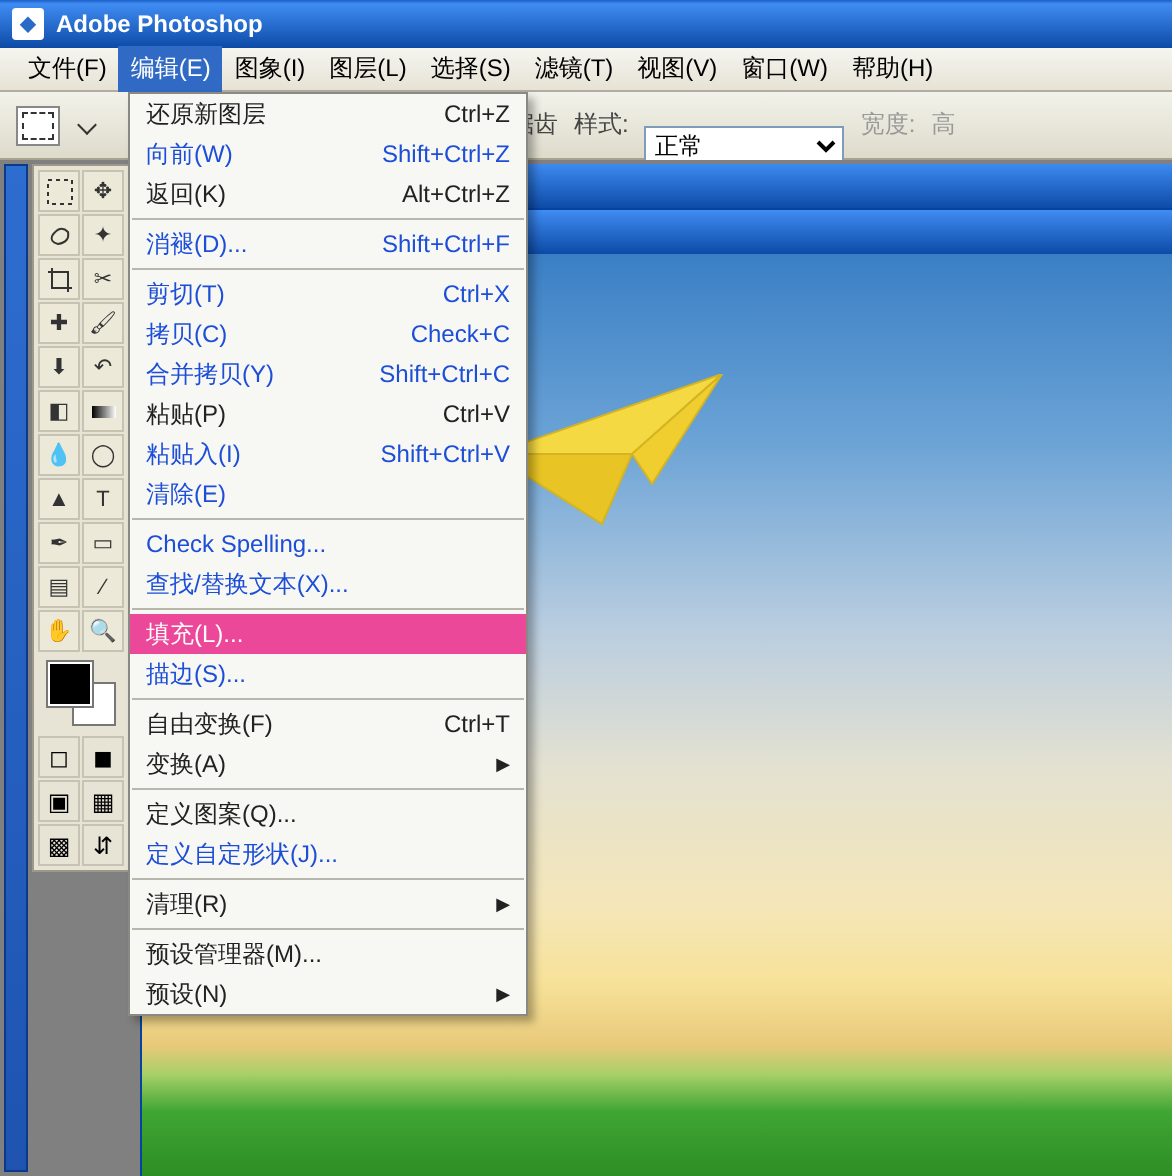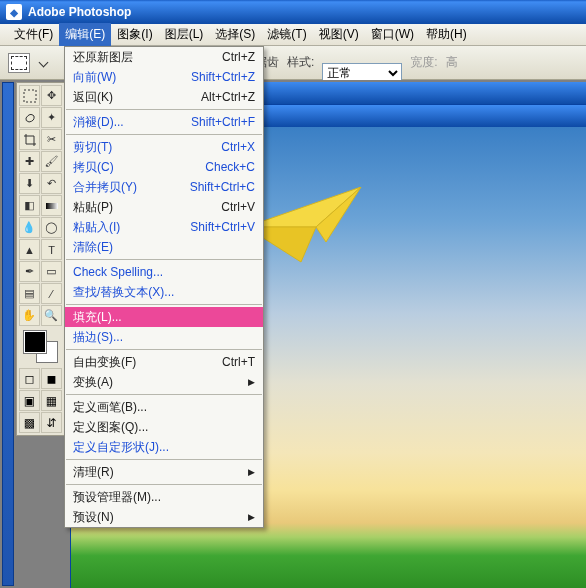--- a/index.html
+++ b/index.html
@@ -57,21 +57,21 @@
   <span class="mitem">窗口(W)</span>
   <span class="mitem">帮助(H)</span>
 </div>
 
 <div class="toolbar">
   <div class="tool-marquee"></div>
   <span class="down-arrow"></span>
   <div style="flex:0 0 180px"></div>
   <span class="lbl">除锯齿</span>
   <span class="lbl">样式:</span>
-  <select style="width:80px;margin-top:20px;">
+  <select style="width:100px;margin-top:20px;">
     <option>正常</option>
   </select>
   <span class="dim">宽度:</span>
   <span class="dim">高</span>
 </div>
 
 <div class="workspace"></div>
 <div class="palette-strip"></div>
 
 <div class="barframe"></div>
@@ -210,24 +210,20 @@
   <div class="dd-row">
       <span>自由变换(F)</span>
       <span>Ctrl+T</span>
     </div>
   <div class="dd-row">
       <span>变换(A)</span>
       <span class="arrow">▶</span>
     </div>
   <div class="dd-sep"></div>
   <div class="dd-row">
-      <span>定义画笔(B)...</span>
-      <span></span>
-    </div>
-  <div class="dd-row">
       <span>定义图案(Q)...</span>
       <span></span>
     </div>
   <div class="dd-row disabled">
       <span>定义自定形状(J)...</span>
       <span></span>
     </div>
   <div class="dd-sep"></div>
   <div class="dd-row">
       <span>清理(R)</span>

